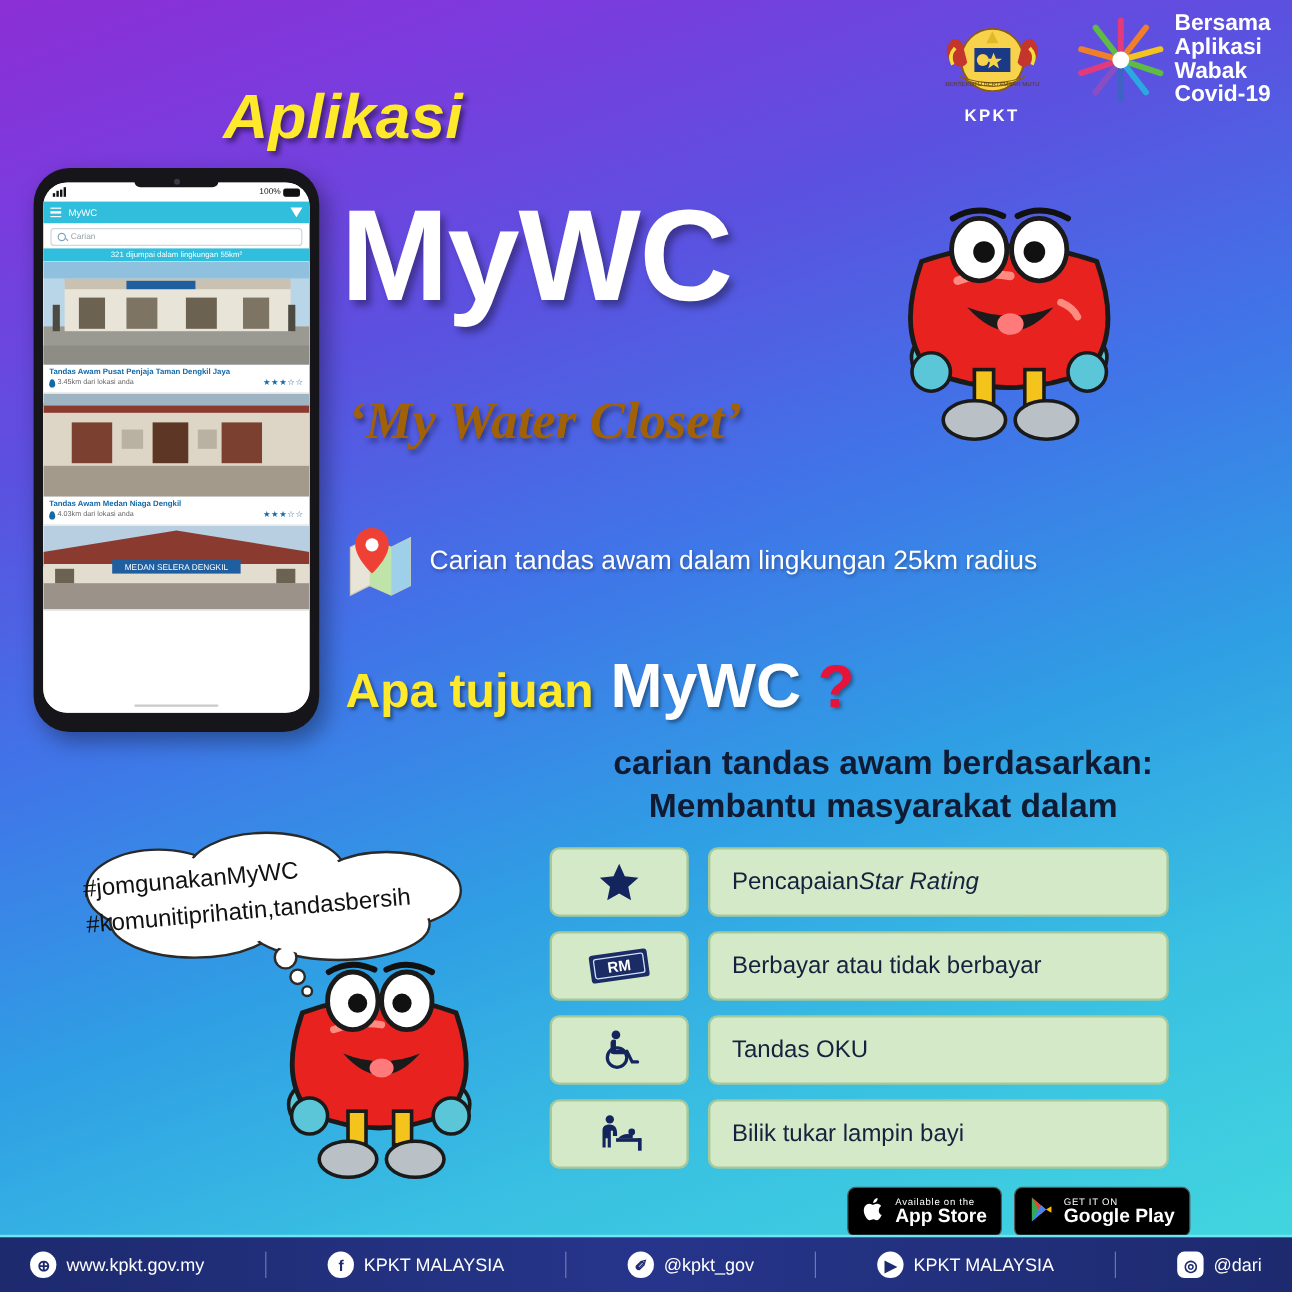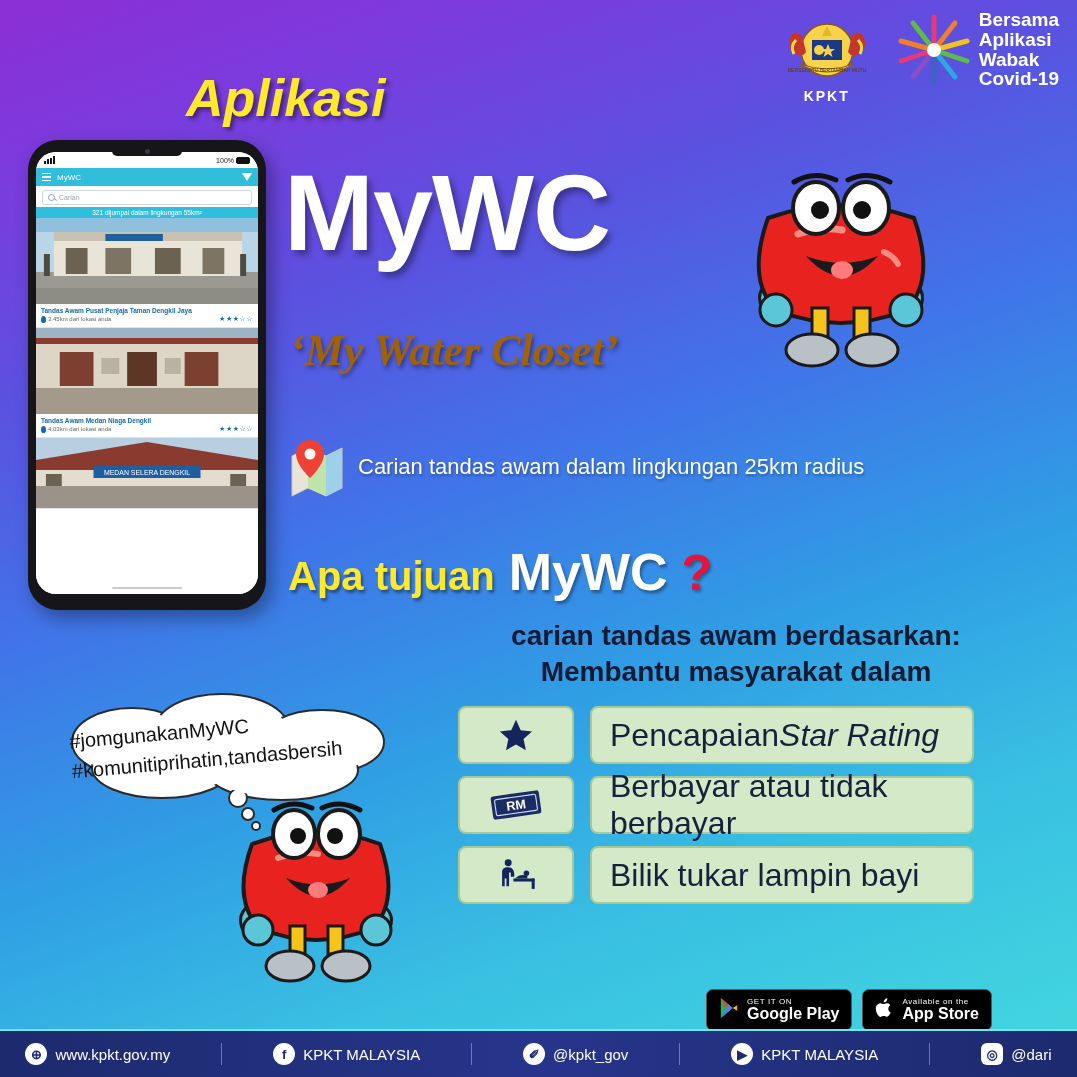--- a/index.html
+++ b/index.html
@@ -114,21 +114,21 @@
     border-radius: 8px;
     display: flex; align-items: center; justify-content: center;
   }
   .feature-label {
     flex: 1; height: 58px;
     background: #d4e9c7;
     border: 2px solid #a7c99a;
     border-radius: 8px;
     display: flex; align-items: center;
     padding-left: 18px;
-    font-size: 32px; color: #16213d;
+    font-size: 20px; color: #16213d;
   }
   .feature-label i { font-style: italic; }
 
   
   .stores {
     position: absolute;
     left: 706px; top: 989px;
     display: flex; gap: 10px;
   }
   .badge {
@@ -335,20 +335,34 @@
             <text x="35" y="25" font-size="14" font-weight="bold" fill="#fff" text-anchor="middle" font-family="Liberation Sans, sans-serif">RM</text>
           </g>
         </svg>
       </div>
       <div class="feature-label">
         <span>Berbayar atau tidak berbayar</span>
           <i></i>
       </div>
     </div>
 
+    <div class="feature-row">
+      <div class="feature-icon">
+        <svg viewBox="0 0 40 40" width="36" height="36">
+          <circle cx="17" cy="6" r="4" fill="#14255e"></circle>
+          <path d="M17 11 v9 h10 v4 h-12 a3 3 0 0 1 -3 -3 v-8 a3 3 0 0 1 5 -2z" fill="#14255e"></path>
+          <circle cx="18" cy="27" r="9" fill="none" stroke="#14255e" stroke-width="3"></circle>
+          <path d="M27 21 l5 10 h5" fill="none" stroke="#14255e" stroke-width="3" stroke-linecap="round"></path>
+        </svg>
+      </div>
+      <div class="feature-label">
+        <span>Tandas OKU</span>
+          <i></i>
+      </div>
+    </div>
 
     <div class="feature-row">
       <div class="feature-icon">
         <svg viewBox="0 0 46 40" width="40" height="36">
           <circle cx="14" cy="6" r="4" fill="#14255e"></circle>
           <path d="M14 11 c5 0 7 4 7 8 v3 h-4 v-5 l-2 0 v16 h-3 v-9 h-2 v9 h-3 v-16 c0 -4 2 -6 7 -6z" fill="#14255e"></path>
           <rect x="20" y="24" width="24" height="3.5" fill="#14255e"></rect>
           <rect x="41" y="24" width="3.5" height="12" fill="#14255e"></rect>
           <circle cx="35" cy="18" r="3.2" fill="#14255e"></circle>
           <path d="M22 24 q6 -6 14 -3 l0 3z" fill="#14255e"></path>
@@ -357,42 +371,42 @@
       <div class="feature-label">
         <span>Bilik tukar lampin bayi</span>
           <i></i>
       </div>
     </div>
   </div>
 
   <div class="stores">
     <div class="badge">
       <span>
+        <svg viewBox="0 0 22 24" width="19" height="22">
+          <path d="M15.5 12.6c0-2.7 2.2-4 2.3-4.1-1.3-1.8-3.2-2.1-3.9-2.1-1.7-.2-3.3 1-4.1 1-.9 0-2.1-1-3.5-1-1.8 0-3.5 1.1-4.4 2.7-1.9 3.2-.5 8 1.3 10.6.9 1.3 2 2.7 3.4 2.6 1.4-.1 1.9-.9 3.5-.9s2.1.9 3.5.8c1.5 0 2.4-1.3 3.3-2.6.6-.9.9-1.4 1.3-2.4-3.4-1.3-2.7-5.5-2.7-5.6z" fill="#fff"></path>
+          <path d="M13.2 4.2c.7-.9 1.2-2.2 1.1-3.4-1 0-2.3.7-3.1 1.6-.7.8-1.3 2-1.1 3.2 1.2.1 2.4-.6 3.1-1.4z" fill="#fff"></path>
+        </svg>
+      </span>
+      <span>
+        <span class="small">Available on the</span>
+        <span class="big">App Store</span>
+      </span>
+    </div>
+    <div class="badge">
+      <span>
         <svg viewBox="0 0 22 24" width="20" height="22">
           <path d="M2 1 l13 11 -13 11z" fill="#34a853"></path>
           <path d="M2 1 l13 11 -4.5 4z" fill="#ea4335"></path>
           <path d="M2 23 l13 -11 -4.5 -4z" fill="#4285f4"></path>
           <path d="M15 12 l5 -3 0 6z" fill="#fbbc04"></path>
         </svg>
       </span>
       <span>
         <span class="small">GET IT ON</span>
         <span class="big">Google Play</span>
-      </span>
-    </div>
-    <div class="badge">
-      <span>
-        <svg viewBox="0 0 22 24" width="19" height="22">
-          <path d="M15.5 12.6c0-2.7 2.2-4 2.3-4.1-1.3-1.8-3.2-2.1-3.9-2.1-1.7-.2-3.3 1-4.1 1-.9 0-2.1-1-3.5-1-1.8 0-3.5 1.1-4.4 2.7-1.9 3.2-.5 8 1.3 10.6.9 1.3 2 2.7 3.4 2.6 1.4-.1 1.9-.9 3.5-.9s2.1.9 3.5.8c1.5 0 2.4-1.3 3.3-2.6.6-.9.9-1.4 1.3-2.4-3.4-1.3-2.7-5.5-2.7-5.6z" fill="#fff"></path>
-          <path d="M13.2 4.2c.7-.9 1.2-2.2 1.1-3.4-1 0-2.3.7-3.1 1.6-.7.8-1.3 2-1.1 3.2 1.2.1 2.4-.6 3.1-1.4z" fill="#fff"></path>
-        </svg>
-      </span>
-      <span>
-        <span class="small">Available on the</span>
-        <span class="big">App Store</span>
       </span>
     </div>
   </div>
 
   <div class="phone">
     <div class="phone-notch">
       <span class="cam"></span>
     </div>
     <div class="screen">
 

